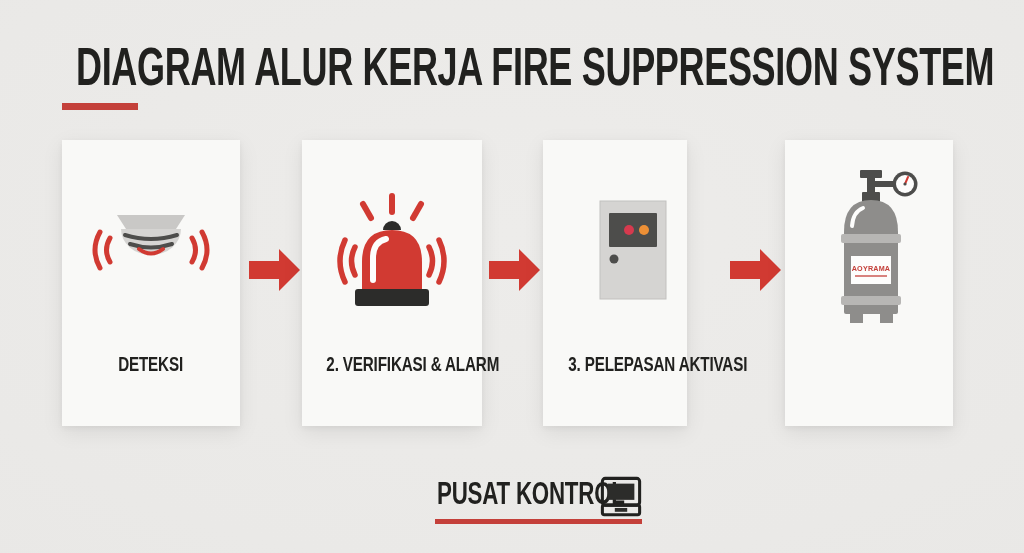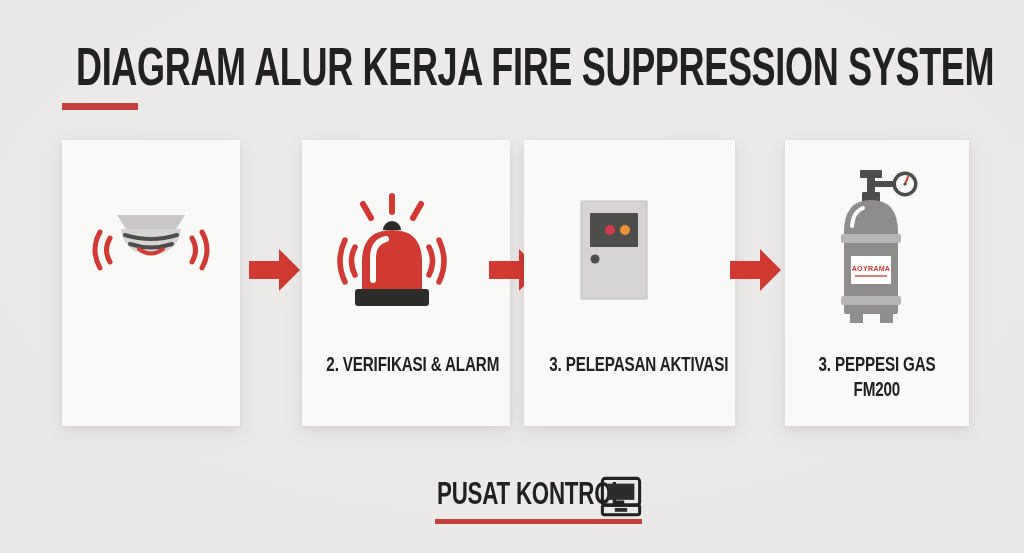--- a/index.html
+++ b/index.html
@@ -18,23 +18,23 @@
   }
   .cond{display:inline-block;white-space:nowrap;font-weight:700;color:var(--text-dark);}
   .title{position:absolute;left:76px;top:40px;font-size:53px;line-height:1;}
   .title .cond{transform:scaleX(0.68);transform-origin:left top;letter-spacing:-0.5px;}
   .title-underline{position:absolute;left:62px;top:103px;width:76px;height:7px;background:var(--deep-red);}
   .card{
     position:absolute;top:140px;height:286px;background:var(--card-bg);
     box-shadow:0 6px 20px rgba(0,0,0,0.08), 0 2px 6px rgba(0,0,0,0.05);
   }
   .card.c1{left:62px;width:178px;}
-  .card.c2{left:302px;width:208px;}
-  .card.c3{left:524px;width:211px;}
-  .card.c4{left:785px;width:184px;}
+  .card.c2{left:302px;width:180px;}
+  .card.c3{left:543px;width:144px;}
+  .card.c4{left:785px;width:168px;}
   .icon{position:absolute;}
   .c1 .icon{left:24px;top:70px;}
   .c2 .icon{left:25px;top:52px;}
   .c3 .icon{left:45px;top:58px;}
   .c4 .icon{left:34px;top:28px;}
   .label{position:absolute;left:0;right:0;top:212px;text-align:center;}
   .lline{line-height:25px;font-size:19.5px;}
   .lline .cond{transform:scaleX(0.78);transform-origin:center top;letter-spacing:-0.2px;}
   .arrow{position:absolute;top:247px;}
   .arrow.a1{left:249px;} .arrow.a2{left:489px;} .arrow.a3{left:730px;}
@@ -66,20 +66,21 @@
       <path class="f-glight" d="M35,19 A30,26 0 0 0 95,19 Z"></path>
       <path class="s-charcoal nofill rc" stroke-width="4" d="M39,25 Q65,33 91,25"></path>
       <path class="s-charcoal nofill rc" stroke-width="4" d="M44,34 Q65,41 86,34"></path>
       <path class="s-red nofill rc" stroke-width="4" d="M53,39 Q65,48 77,39"></path>
       <path class="s-red nofill rc" stroke-width="5" d="M14,22 Q4,40 14,58"></path>
       <path class="s-red nofill rc" stroke-width="5" d="M24,28 Q17,40 24,52"></path>
       <path class="s-red nofill rc" stroke-width="5" d="M116,22 Q126,40 116,58"></path>
       <path class="s-red nofill rc" stroke-width="5" d="M106,28 Q113,40 106,52"></path>
     </svg>
     <div class="label">
+      <div class="lline"><span class="cond">DETEKSI</span></div>
       <div class="lline"><span class="cond"></span></div>
     </div>
   </div>
 
   <svg class="arrow a1" width="52" height="46" viewBox="0 0 52 46">
     <polygon class="f-red" points="0,14 30,14 30,2 51,23 30,44 30,32 0,32"></polygon>
   </svg>
 
   <div class="card c2">
     <svg class="icon" width="130" height="122" viewBox="0 0 130 122">
@@ -135,24 +136,20 @@
       <path class="s-white nofill rc" stroke-width="4" d="M33,58 Q34,44 44,40"></path>
       <rect class="f-gmid" x="22" y="66" width="60" height="9" rx="2"></rect>
       <rect class="f-gmid" x="22" y="128" width="60" height="9" rx="2"></rect>
       <rect class="f-white" x="32" y="88" width="40" height="28"></rect>
       <text class="cyl-text" x="52" y="103" text-anchor="middle">AOYRAMA</text>
       <rect class="f-dred" x="36" y="107" width="32" height="2" opacity="0.65"></rect>
       <rect class="f-gdark" x="25" y="137" width="54" height="9" rx="2"></rect>
       <rect class="f-gdark" x="31" y="146" width="13" height="9"></rect>
       <rect class="f-gdark" x="61" y="146" width="13" height="9"></rect>
     </svg>
-    <div class="label">
-      <div class="lline"><span class="cond">3. PEPPESI GAS</span></div>
-      <div class="lline"><span class="cond">FM200</span></div>
-    </div>
   </div>
 
   <div class="footer-label"><span class="cond">PUSAT KONTROL</span></div>
   <svg class="monitor" width="44" height="42" viewBox="0 0 46 44">
     <rect class="s-dark nofill" x="3.5" y="2.5" width="39" height="28" rx="3" stroke-width="3.2"></rect>
     <rect class="f-black" x="9" y="8" width="28" height="17"></rect>
     <rect class="s-dark nofill" x="3.5" y="30.5" width="39" height="10" rx="2" stroke-width="3.2"></rect>
     <rect class="f-black" x="16.5" y="33.5" width="13" height="4"></rect>
   </svg>
   <div class="footer-underline"></div>

